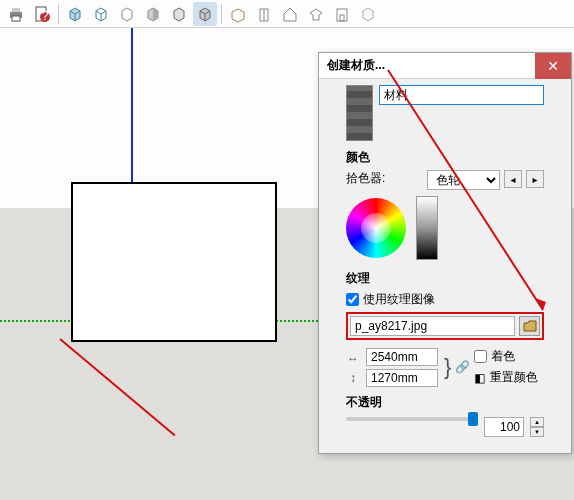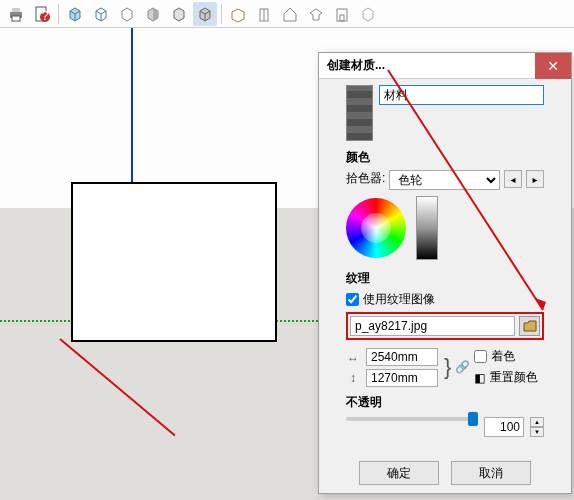--- a/index.html
+++ b/index.html
@@ -24,21 +24,21 @@
 .dlg-title { height: 26px; background: #fff; display: flex; align-items: center; padding: 0 8px; border-bottom: 1px solid #d0d0d0; font-weight: bold; }
 .dlg-close { position: absolute; right: 0; top: 0; width: 36px; height: 26px; background: #c8504f; color: #fff; display: flex; align-items: center; justify-content: center; font-size: 14px; }
 
 .dlg-body { padding: 6px 27px; }
 .preview-row { display: flex; gap: 6px; margin-bottom: 8px; }
 .preview-img { width: 56px; height: 56px; background: repeating-linear-gradient(0deg, #505050 0 7px, #686868 7px 14px); border: 1px solid #888; }
 .name-input { flex: 1; height: 20px; border: 1px solid #2080d0; padding: 0 4px; background: #fff; }
 
 .section-label { font-weight: bold; margin: 4px 0; }
 .picker-row { display: flex; align-items: flex-start; gap: 4px; margin: 4px 0; }
-.picker-select { flex: 1; height: 20px; border: 1px solid #aaa; background: #fff; padding: 0 4px; }
+.picker-select { flex: 1; height: 20px; border: 1px solid #aaa; background: #fff; padding: 0 4px; margin-left: 38px; }
 .arrow-btn { width: 18px; height: 18px; border: 1px solid #aaa; background: #eee; display: flex; align-items: center; justify-content: center; font-size: 10px; }
 
 .color-area { display: flex; gap: 10px; margin: 6px 0 10px; align-items: center; }
 .color-wheel { width: 60px; height: 60px; border-radius: 50%; background: conic-gradient(red, yellow, lime, cyan, blue, magenta, red); position: relative; }
 .color-wheel::after { content: ''; position: absolute; inset: 15px; border-radius: 50%; background: radial-gradient(#fff, transparent); }
 .value-strip { width: 22px; height: 64px; background: linear-gradient(#fff 0%, #999 50%, #000 100%); border: 1px solid #999; }
 
 .checkbox-row { display: flex; align-items: center; gap: 4px; margin: 4px 0; }
 .checkbox-row input { width: 13px; height: 13px; }
 
@@ -225,22 +225,18 @@
       <div class="slider-track">
           <div class="slider-thumb"></div>
         </div>
       <input class="op-input" value="100" style="">
       <div class="spinner">
         <div class="spin">▴</div>
         <div class="spin">▾</div>
       </div>
     </div>
   </div>
-  <div class="btn-row">
-    <button class="dlg-btn">确定</button>
-    <button class="dlg-btn">取消</button>
-  </div>
 </div>
 
 <svg class="arrow-annot" viewBox="0 0 180 260">
   <line x1="10" y1="10" x2="165" y2="250" stroke="#d01010" stroke-width="2"></line>
   <polygon points="165,250 157,238 168,242" fill="#d01010"></polygon>
 </svg>
 
 </body></html>

